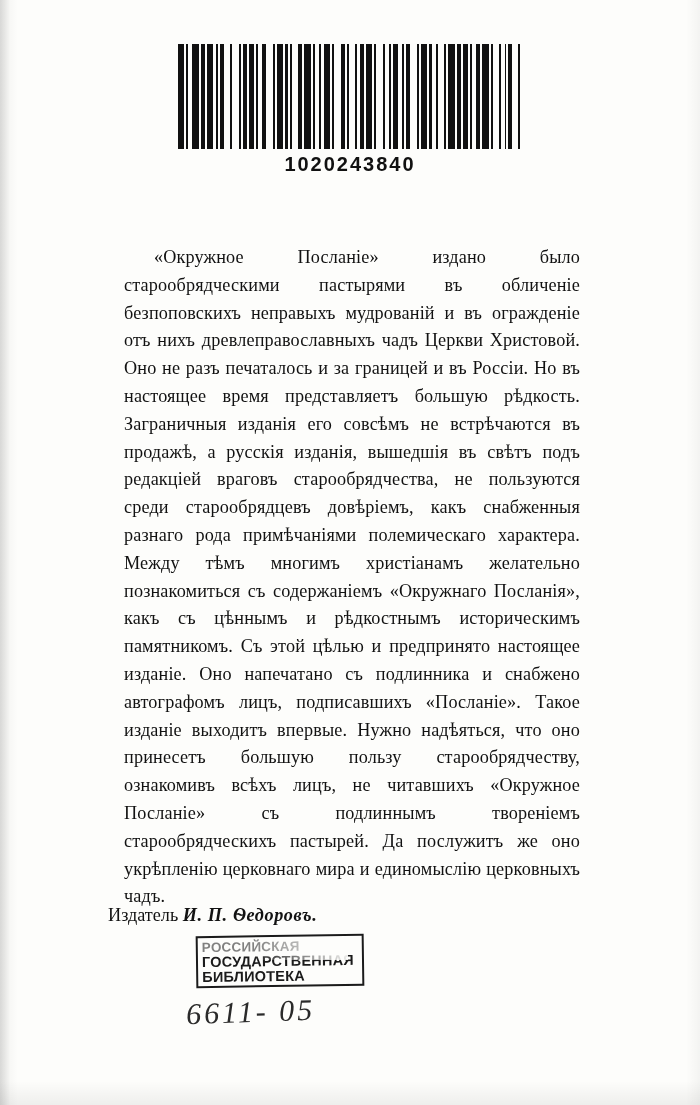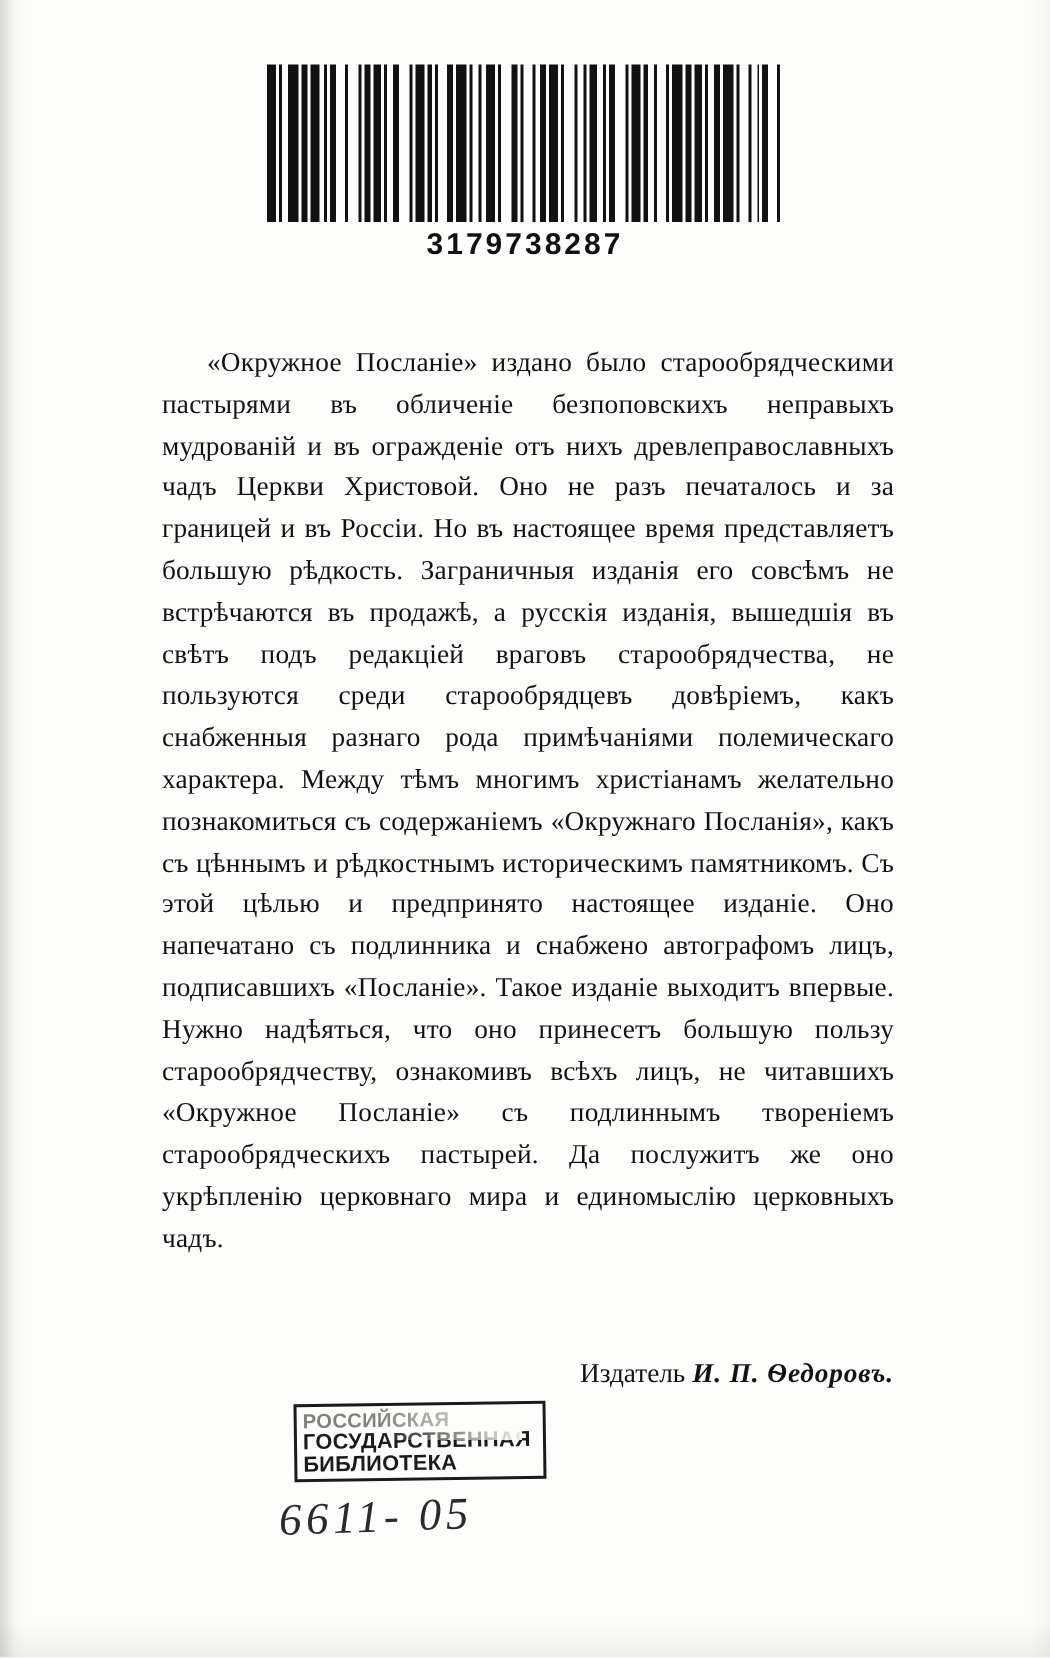--- a/index.html
+++ b/index.html
@@ -81,29 +81,29 @@
     width: 488px;
     top: 228px;
     color: #121212;
     font-size: 18.2px;
     line-height: 27.8px;
     text-align: justify;
     text-justify: inter-word;
     letter-spacing: 0.15px;
   }
   .doc-body p {
-    margin: 0;
+    margin: 16px;
     text-indent: 30px;
   }
   .signature {
     position: absolute;
     left: 108px;
     width: 488px;
     top: 905px;
-    text-align: right;
+    text-align: left;
     font-size: 18.2px;
     color: #121212;
   }
   .signature .sig-name {
     font-style: italic;
     font-weight: bold;
     letter-spacing: 0.6px;
   }
 
   
@@ -173,21 +173,21 @@
 </style>
 </head>
 <body>
 
 <div class="page">
 
   <div class="left-edge"></div>
 
   <div class="barcode-block">
     <div class="barcode-bars" id="barcode-bars"><i style="width:5.7px"></i><i style="width:1.9px;background:transparent"></i><i style="width:1.9px"></i><i style="width:3.8px;background:transparent"></i><i style="width:7.6px"></i><i style="width:1.9px;background:transparent"></i><i style="width:3.8px"></i><i style="width:1.9px;background:transparent"></i><i style="width:5.7px"></i><i style="width:3.8px;background:transparent"></i><i style="width:1.9px"></i><i style="width:1.9px;background:transparent"></i><i style="width:3.8px"></i><i style="width:5.7px;background:transparent"></i><i style="width:1.9px"></i><i style="width:7.6px;background:transparent"></i><i style="width:1.9px"></i><i style="width:1.9px;background:transparent"></i><i style="width:3.8px"></i><i style="width:1.9px;background:transparent"></i><i style="width:5.7px"></i><i style="width:1.9px;background:transparent"></i><i style="width:1.9px"></i><i style="width:3.8px;background:transparent"></i><i style="width:3.8px"></i><i style="width:7.6px;background:transparent"></i><i style="width:1.9px"></i><i style="width:1.9px;background:transparent"></i><i style="width:5.7px"></i><i style="width:1.9px;background:transparent"></i><i style="width:3.8px"></i><i style="width:1.9px;background:transparent"></i><i style="width:1.9px"></i><i style="width:5.7px;background:transparent"></i><i style="width:3.8px"></i><i style="width:1.9px;background:transparent"></i><i style="width:7.6px"></i><i style="width:1.9px;background:transparent"></i><i style="width:1.9px"></i><i style="width:3.8px;background:transparent"></i><i style="width:1.9px"></i><i style="width:3.8px;background:transparent"></i><i style="width:5.7px"></i><i style="width:1.9px;background:transparent"></i><i style="width:1.9px"></i><i style="width:7.6px;background:transparent"></i><i style="width:3.8px"></i><i style="width:1.9px;background:transparent"></i><i style="width:1.9px"></i><i style="width:5.7px;background:transparent"></i><i style="width:1.9px"></i><i style="width:3.8px;background:transparent"></i><i style="width:3.8px"></i><i style="width:1.9px;background:transparent"></i><i style="width:5.7px"></i><i style="width:1.9px;background:transparent"></i><i style="width:1.9px"></i><i style="width:7.6px;background:transparent"></i><i style="width:1.9px"></i><i style="width:3.8px;background:transparent"></i><i style="width:1.9px"></i><i style="width:1.9px;background:transparent"></i><i style="width:5.7px"></i><i style="width:3.8px;background:transparent"></i><i style="width:1.9px"></i><i style="width:1.9px;background:transparent"></i><i style="width:3.8px"></i><i style="width:7.6px;background:transparent"></i><i style="width:1.9px"></i><i style="width:1.9px;background:transparent"></i><i style="width:5.7px"></i><i style="width:1.9px;background:transparent"></i><i style="width:3.8px"></i><i style="width:3.8px;background:transparent"></i><i style="width:1.9px"></i><i style="width:5.7px;background:transparent"></i><i style="width:1.9px"></i><i style="width:1.9px;background:transparent"></i><i style="width:7.6px"></i><i style="width:1.9px;background:transparent"></i><i style="width:3.8px"></i><i style="width:1.9px;background:transparent"></i><i style="width:5.7px"></i><i style="width:1.9px;background:transparent"></i><i style="width:1.9px"></i><i style="width:3.8px;background:transparent"></i><i style="width:3.8px"></i><i style="width:1.9px;background:transparent"></i><i style="width:7.6px"></i><i style="width:1.9px;background:transparent"></i><i style="width:1.9px"></i><i style="width:5.7px;background:transparent"></i><i style="width:1.9px"></i><i style="width:3.8px;background:transparent"></i><i style="width:1.9px"></i><i style="width:1.9px;background:transparent"></i><i style="width:3.8px"></i><i style="width:5.7px;background:transparent"></i><i style="width:1.9px"></i><i style="width:1.9px;background:transparent"></i></div>
-    <div class="barcode-number">3179738287</div>
+    <div class="barcode-number">1020243840</div>
   </div>
 
 
   <div class="doc-body">
     <p>«Окружное Посланiе» издано было старообрядческими пастырями въ обличенiе безпоповскихъ неправыхъ мудрованiй и въ ограждeнie отъ нихъ древлеправославныхъ чадъ Церкви Христовой. Оно не разъ печаталось и за границей и въ Россiи. Но въ настоящее время представляетъ большую рѣдкость. Заграничныя изданiя его совсѣмъ не встрѣчаются въ продажѣ, а русскiя изданiя, вышедшiя въ свѣтъ подъ редакцiей враговъ старообрядчества, не пользуются среди старообрядцевъ довѣрieмъ, какъ снабженныя разнаго рода примѣчанiями полемическаго характера. Между тѣмъ многимъ христiанамъ желательно познакомиться съ содержанiемъ «Окружнаго Посланiя», какъ съ цѣннымъ и рѣдкостнымъ историческимъ памятникомъ. Съ этой цѣлью и предпринято настоящее изданiе. Оно напечатано съ подлинника и снабжено автографомъ лицъ, подписавшихъ «Посланiе». Такое изданiе выходитъ впервые. Нужно надѣяться, что оно принесетъ большую пользу старообрядчеству, ознакомивъ всѣхъ лицъ, не читавшихъ «Окружное Посланiе» съ подлиннымъ творенiемъ старообрядческихъ пастырей. Да послужитъ же оно укрѣпленiю церковнаго мира и единомыслiю церковныхъ чадъ.</p>
   </div>
 
   <div class="signature">
     <span>Издатель</span>
     <span class="sig-name">И. П. Ѳедоровъ.</span>

